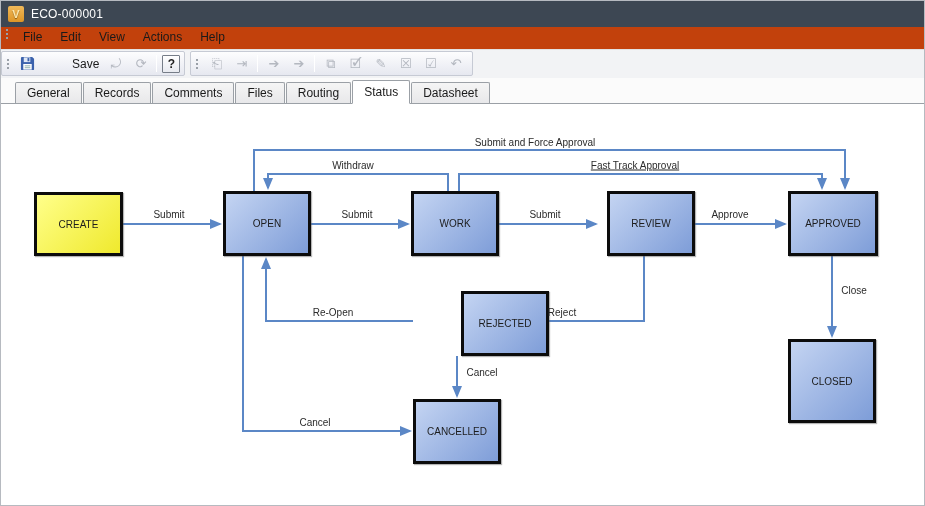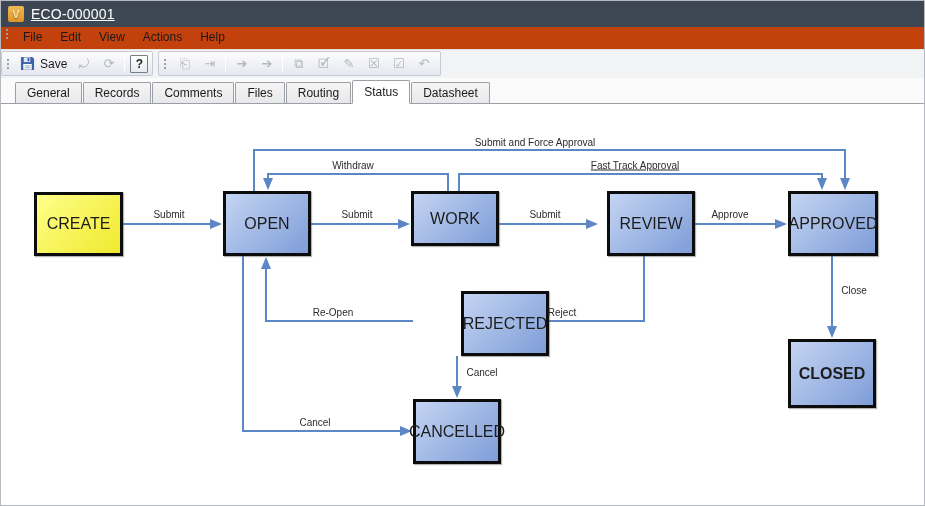--- a/index.html
+++ b/index.html
@@ -25,21 +25,21 @@
   }
   .app-icon {
     width: 16px; height: 16px;
     background: linear-gradient(#f0b95a, #dd9526);
     border-radius: 2px;
     color: #fbe7ad; font-weight: bold; font-size: 11px;
     display: flex; align-items: center; justify-content: center;
     margin-right: 7px;
     text-shadow: 0 1px 1px #8a5c10;
   }
-  .titlebar-text { font-size: 14px; letter-spacing: .2px; text-decoration: underline; }
+  .titlebar-text { font-size: 12px; letter-spacing: .2px; }
   
   .menubar {
     height: 23px; flex: 0 0 23px;
     background: #c2410c;
     display: flex; 
     border-bottom: 1px solid #e2e2e2;
   }
   .grip {
     width: 5px; height: 14px;
     margin: 0 4px 0 4px;
@@ -63,21 +63,21 @@
     display: flex; align-items: center;
     background: linear-gradient(#fdfdfe, #e6e8f0);
     border: 1px solid #c6cad4;
     border-radius: 2px;
     margin-right: 5px;
     padding: 0 4px 0 0;
   }
   .tool-btn {
     display: flex; align-items: center;
     padding: 2px 4px; border-radius: 2px;
-    color: #1a1a1a; cursor: default;
+    color: #1a1a1a; cursor: default; gap: 32px;
   }
   .tool-btn .lbl { margin-left: 4px; }
   .tool-icn {
     width: 17px; height: 17px;
     display: flex; align-items: center; justify-content: center;
     font-size: 13px; line-height: 1;
   }
   .disabled { color: #b4b8c0; }
   .tb-sep {
     width: 1px; height: 17px;
@@ -124,21 +124,21 @@
     background: #fff;
     position: relative;
     overflow: hidden;
   }
   .edges-svg { position: absolute; left: 0; top: 0; }
   .node {
     position: absolute;
     border: 3px solid #0c0c0c;
     box-shadow: 1px 1px 1px rgba(90,90,90,.45);
     display: flex; align-items: center; justify-content: center;
-    font-size: 16px; color: #1c1c1c;
+    font-size: 10px; color: #1c1c1c;
     background: linear-gradient(135deg, #c4d4f2 0%, #7e9dd8 100%);
   }
   .node.start { background: linear-gradient(135deg, #ffff8a 0%, #efe92d 100%); }
   .edge-label {
     position: absolute;
     transform: translate(-50%, -50%);
     font-size: 10px; color: #2b2b2b;
     white-space: nowrap;
     background: transparent;
   }
@@ -254,26 +254,26 @@
         <path d="M412,217 H265 V155" marker-end="url(#ah)"></path>
         <path d="M643,152 V217 H503" marker-end="url(#ah)"></path>
         <path d="M456,252 V292" marker-end="url(#ah)"></path>
         <path d="M242,152 V327 H409" marker-end="url(#ah)"></path>
         <path d="M831,152 V232" marker-end="url(#ah)"></path>
       </g>
     </svg>
 
     <div class="node start" style="left:33px;  top:88px;  width:89px; height:64px;">CREATE</div>
     <div class="node" style="left:222px; top:87px;  width:88px; height:65px;">OPEN</div>
-    <div class="node" style="left:410px; top:87px;  width:88px; height:55px;">WORK</div>
+    <div class="node" style="left:410px; top:87px;  width:88px; height:65px;">WORK</div>
     <div class="node" style="left:598px; top:87px;  width:88px; height:65px;margin-left:8px;">REVIEW</div>
     <div class="node" style="left:787px; top:87px;  width:90px; height:65px;">APPROVED</div>
     <div class="node" style="left:412px; top:187px; width:88px; height:65px;margin-left:48px;">REJECTED</div>
     <div class="node" style="left:412px; top:295px; width:88px; height:65px;">CANCELLED</div>
-    <div class="node" style="left:787px; top:235px; width:88px; height:69px;font-weight:bold;">CLOSED</div>
+    <div class="node" style="left:787px; top:235px; width:88px; height:84px;">CLOSED</div>
 
     <div class="edge-label" style="left:168px; top:110px;">Submit</div>
     <div class="edge-label" style="left:356px; top:110px;">Submit</div>
     <div class="edge-label" style="left:544px; top:110px;">Submit</div>
     <div class="edge-label" style="left:729px; top:110px;">Approve</div>
     <div class="edge-label" style="left:534px; top:38px;">Submit and Force Approval</div>
     <div class="edge-label" style="left:352px; top:61px;">Withdraw</div>
     <div class="edge-label" style="left:634px; top:61px;text-decoration:underline;">Fast Track Approval</div>
     <div class="edge-label" style="left:332px; top:208px;">Re-Open</div>
     <div class="edge-label" style="left:561px; top:208px;">Reject</div>

